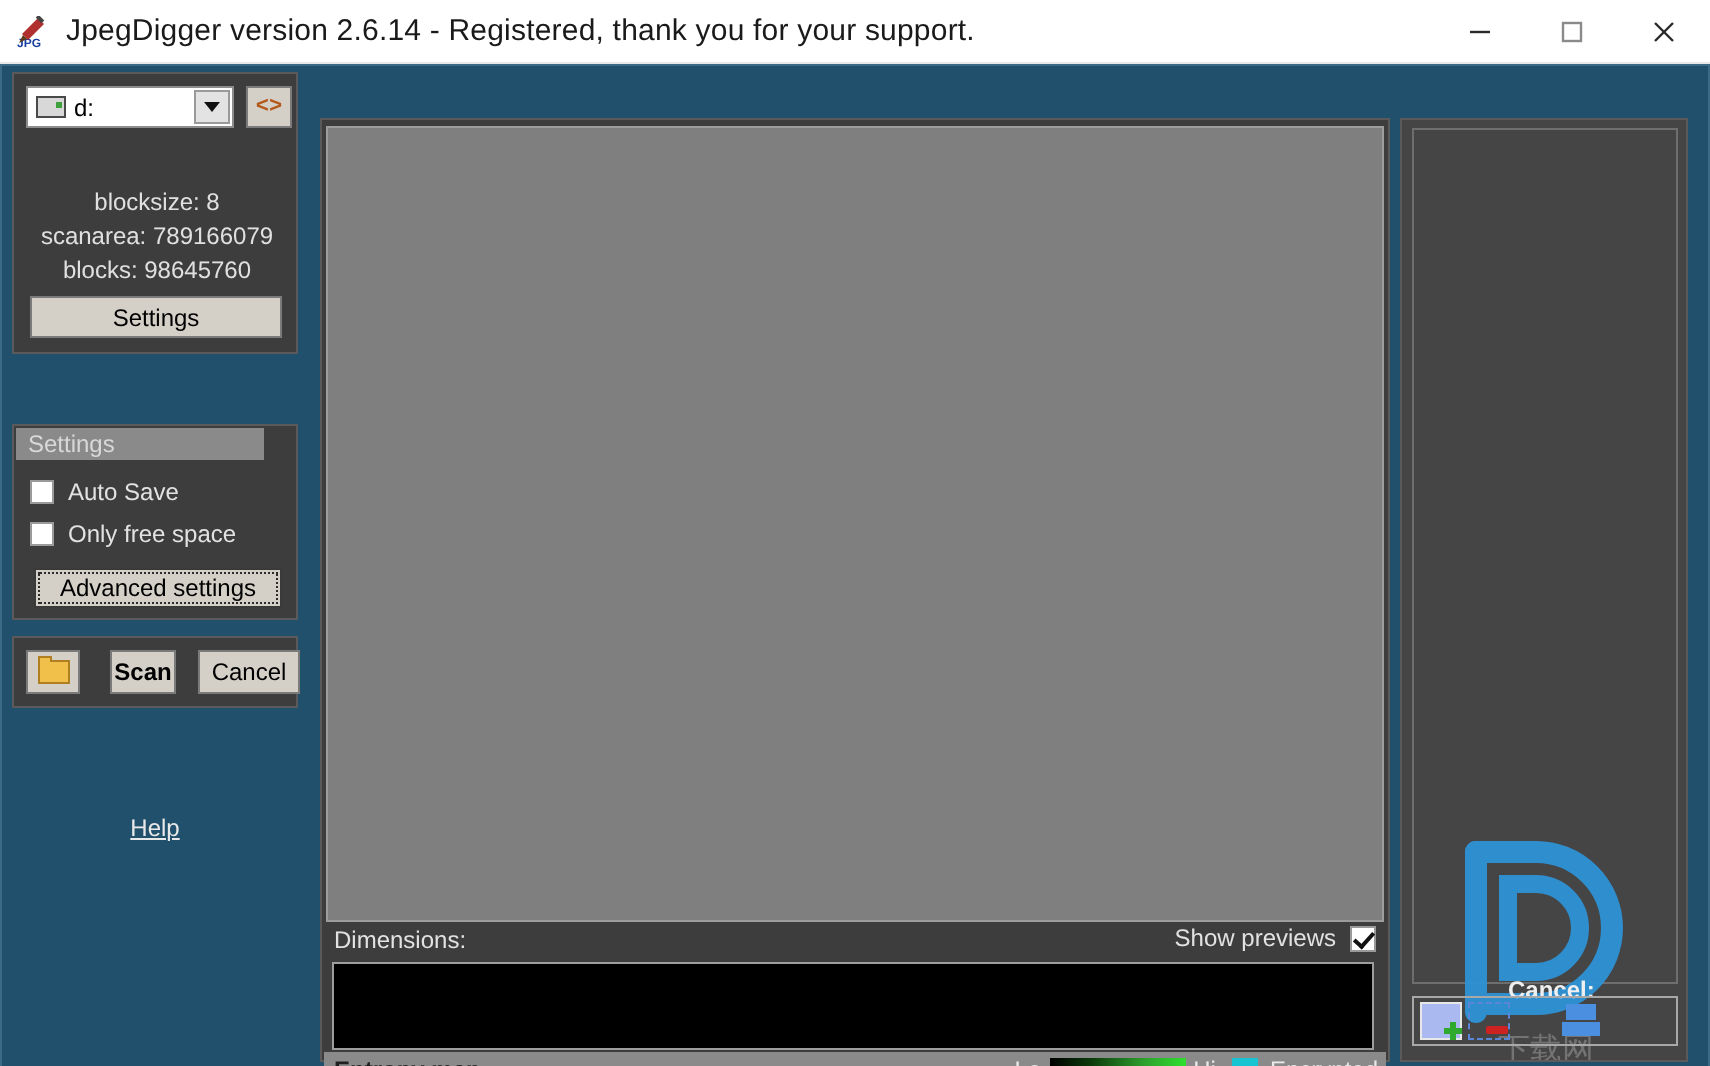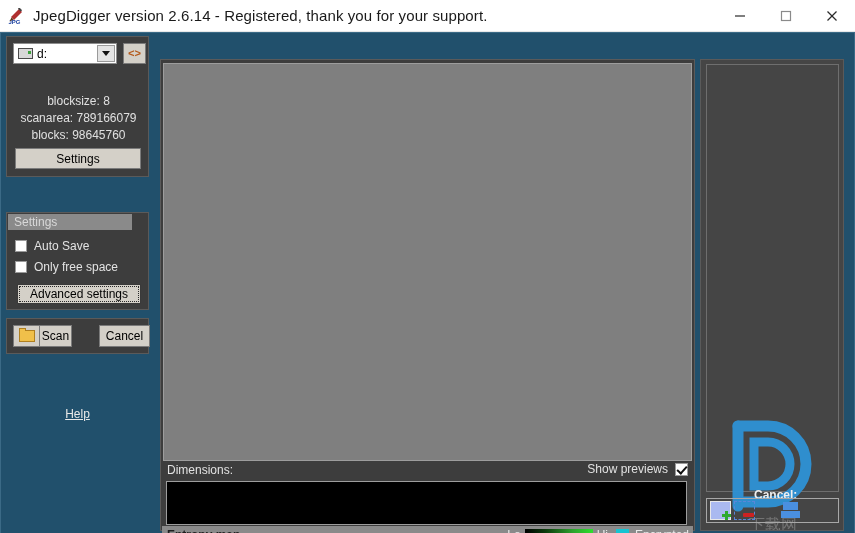--- a/index.html
+++ b/index.html
@@ -280,21 +280,21 @@
     background: #d4d0c8;
     border: 1px solid #7b7b7b;
     box-sizing: border-box;
     display: flex;
     align-items: center;
     justify-content: center;
     color: #000;
     font-size: 12px;
     cursor: default;
   }
-  .scan-btn { left: 32px; width: 33px; }
+  .scan-btn { left: 48px; width: 33px; font-weight: bold; }
   .cancel-btn { left: 92px; width: 51px; }
 
   .help-link {
     position: absolute;
     left: 0; top: 332px;
     width: 155px;
     text-align: center;
     color: #e8e8e8;
     font-size: 12px;
     text-decoration: underline;

